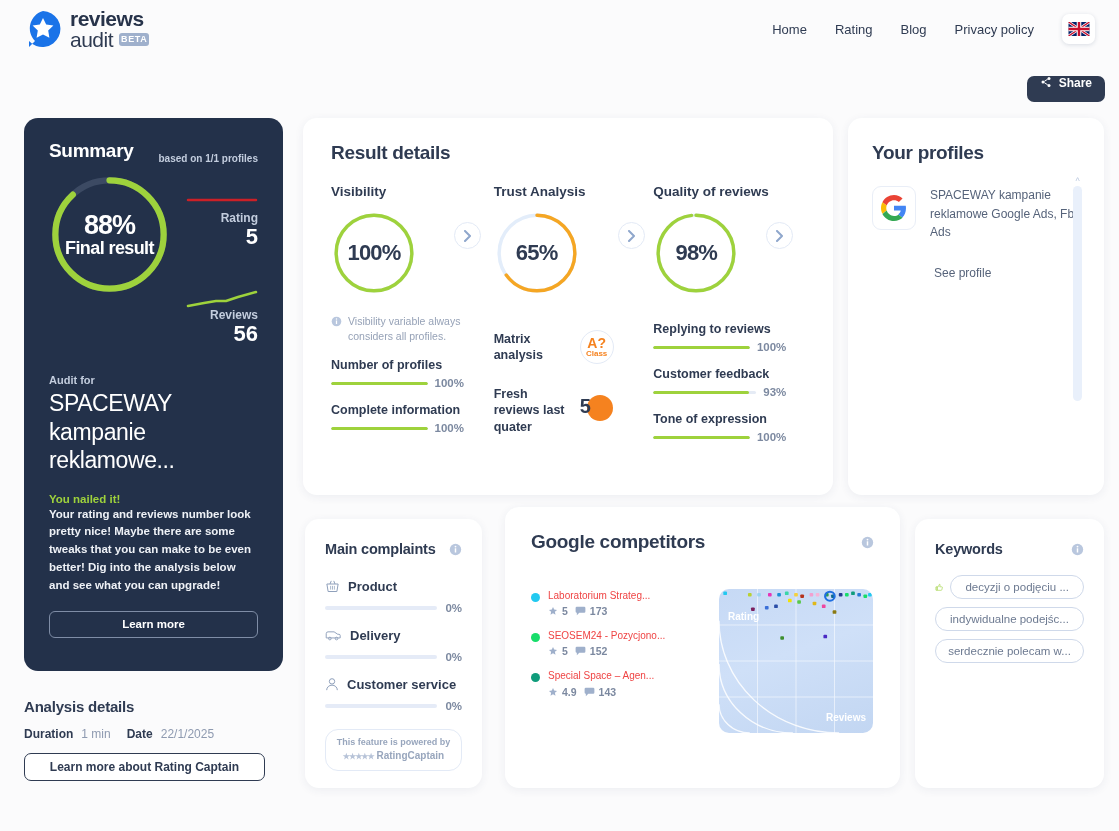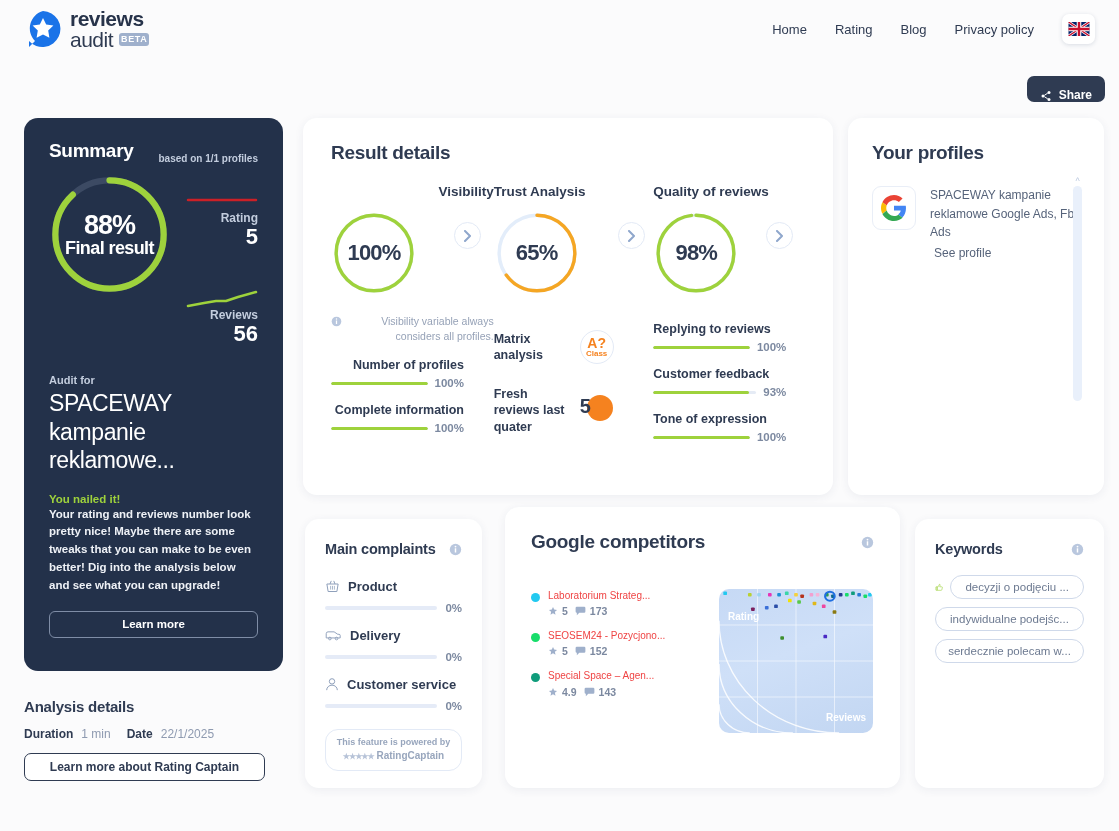--- a/index.html
+++ b/index.html
@@ -34,21 +34,21 @@
     box-shadow: 0 1px 4px rgba(40,60,100,.16);
     display: flex; align-items: center; justify-content: center;
   }
   .flag { width: 22px; height: 14px; border-radius: 1px; overflow: hidden; }
 
   
   .share-btn {
     position: absolute; right: 14px; top: 76px;
     background: #2f3b52; color: #fff; border: none; border-radius: 7px;
     height: 26px; padding: 0 13px; font-size: 12px; font-weight: bold;
-    display: flex; align-items: flex-end; gap: 7px; cursor: pointer;
+    display: flex; align-items: flex-start; gap: 7px; cursor: pointer;
     font-family: "Liberation Sans", sans-serif;
   }
 
   
   .card { background: #fff; border-radius: 14px; box-shadow: 0 2px 10px rgba(45,60,95,.07); }
 
   
   .summary {
     position: absolute; left: 24px; top: 118px; width: 259px; height: 553px;
     background: #23314a; border-radius: 14px; color: #fff; padding: 22px 25px;
@@ -92,21 +92,21 @@
     border-radius: 7px; background: #fff; color: #2f3b52;
     font-size: 12px; font-weight: bold; cursor: pointer;
     font-family: "Liberation Sans", sans-serif;
   }
 
   
   .result { position: absolute; left: 303px; top: 118px; width: 530px; height: 377px; padding: 24px 28px; }
   .card-title { font-size: 19px; font-weight: bold; color: #2f3b52; letter-spacing: -0.3px; }
   .cols { display: flex; margin-top: 20px; }
   .col { position: relative; }
-  .col.c1 { width: 163px; text-align: right; }
+  .col.c1 { width: 163px; }
   .col.c2 { width: 160px; }
   .col.c3 { width: 152px; }
   .col-h { font-size: 13.5px; font-weight: bold; color: #2f3b52; }
   .gauge { position: relative; width: 86px; height: 86px; margin-top: 11px; }
   .gauge-txt {
     position: absolute; inset: 0; display: flex; align-items: center; justify-content: center;
     font-size: 22px; font-weight: bold; color: #2f3b52; letter-spacing: -0.8px;
   }
   .arrow-btn {
     position: absolute; top: 38px; width: 27px; height: 27px; border-radius: 50%;
@@ -137,21 +137,21 @@
   .fresh-badge { position: relative; width: 34px; height: 34px; }
   .fresh-circle { position: absolute; left: 7px; top: 2px; width: 26px; height: 26px; border-radius: 50%; background: #f5821f; }
   .fresh-num { position: absolute; left: 0; top: 2px; font-size: 20px; font-weight: bold; color: #2f3b52; }
 
   
   .profiles { position: absolute; left: 848px; top: 118px; width: 256px; height: 377px; padding: 24px 24px; }
   .prof-body { display: flex; gap: 14px; margin-top: 22px; }
   .g-logo { width: 44px; height: 44px; border-radius: 9px; border: 1px solid #e9eef7; background:#fff;
             display:flex; align-items:center; justify-content:center; flex: none; }
   .prof-name { font-size: 12px; color: #56637a; line-height: 1.55; }
-  .see-profile { font-size: 12px; color: #56637a; margin-top: 4px; margin-left: 4px; cursor: pointer; }
+  .see-profile { font-size: 12px; color: #56637a; margin-top: 24px; margin-left: 4px; cursor: pointer; }
   .scrollbar { position: absolute; right: 22px; top: 58px; width: 9px; height: 225px; }
   .scroll-track { position: absolute; top: 10px; left: 0; width: 9px; height: 215px; background: #e9f0fb; border-radius: 5px; }
   .scroll-up { position: absolute; top: 0; left: 0; width: 9px; text-align: center; color: #b9c7de; font-size: 9px; }
 
   
   .complaints { position: absolute; left: 305px; top: 519px; width: 177px; height: 269px; padding: 22px 20px; }
   .card-title-sm { font-size: 14.5px; font-weight: bold; color: #2f3b52; letter-spacing: -0.2px; }
   .head-row { display: flex; align-items: center; justify-content: space-between; }
   .cp-item { margin-top: 14px; }
   .cp-top { display: flex; align-items: center; gap: 8px; }

